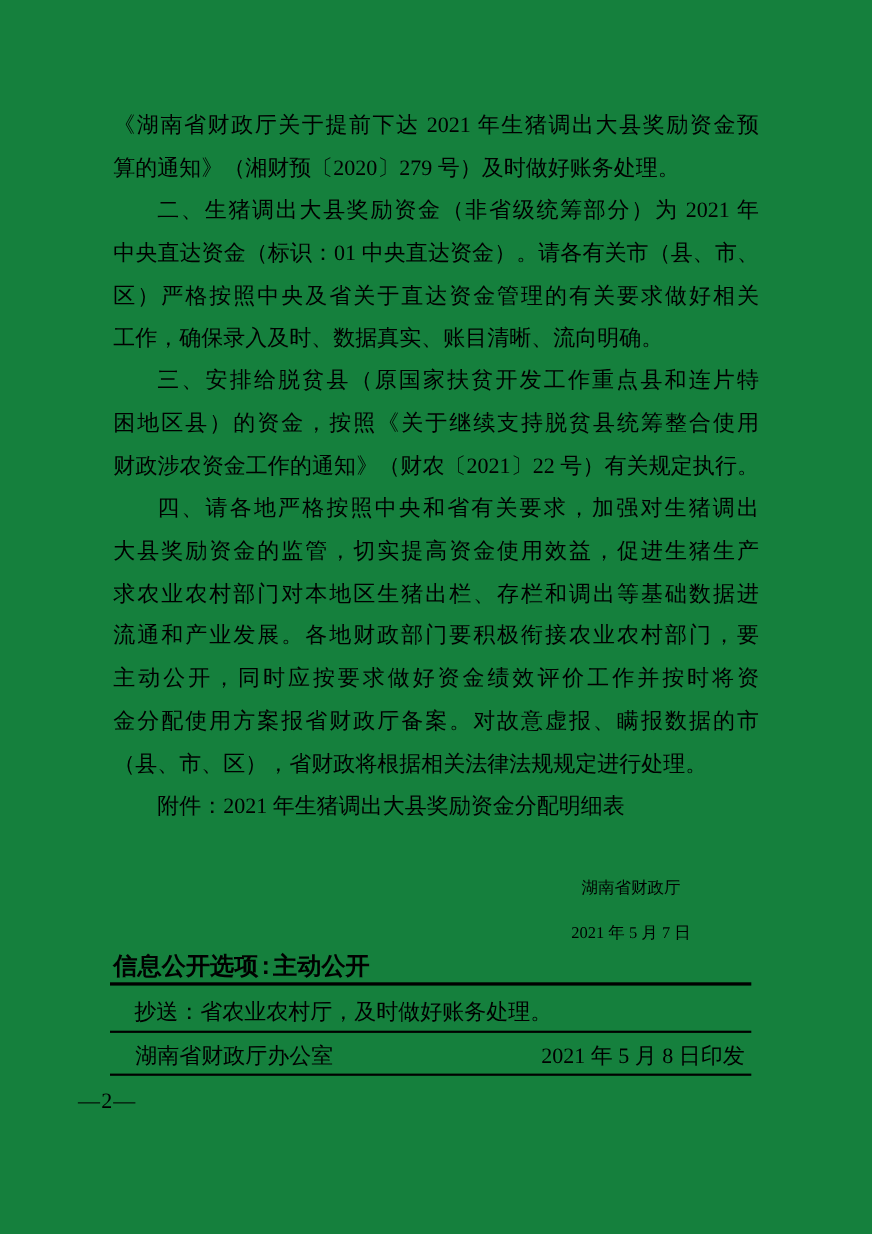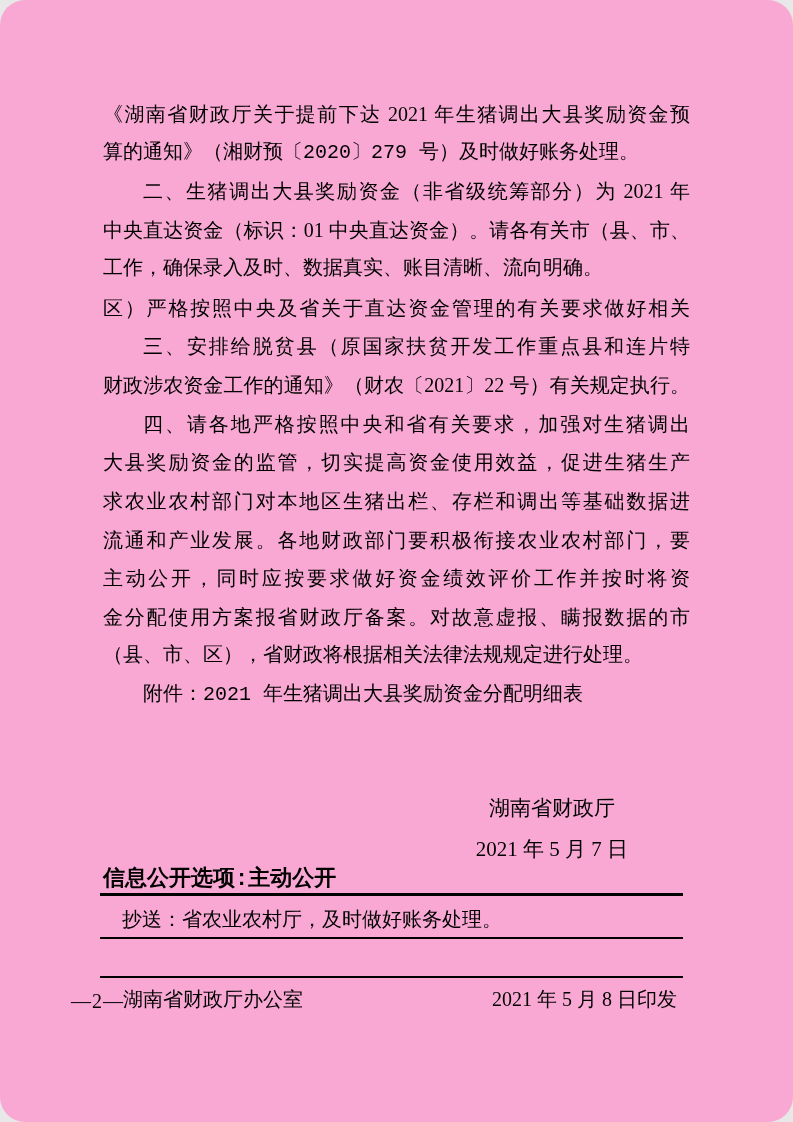--- a/index.html
+++ b/index.html
@@ -1,83 +1,82 @@
 <!DOCTYPE html>
 <html><head>
 <meta charset="utf-8">
 <style>
   html,body{margin:0;padding:0;background:#e8e8e8;}
   .page{
     position:relative;
     width:793px;height:1122px;
-    background:#f9a8d4;
+    background:#15803d;
     margin:0 auto;
     font-family:"Liberation Serif","DejaVu Serif",serif;
     color:#000;
     overflow:hidden;
-    border-radius:25px;
   }
   
   .content{
     position:absolute;
     left:103px;top:95px;width:587px;
     font-size:20px;line-height:38.7px;
     text-justify:inter-character;
   }
   .bline{min-height:38.7px;}
   .j{text-align:justify;text-align-last:justify;}
-  .lft{text-align:left;text-align-last:left;font-family:Liberation Mono, monospace;}
+  .lft{text-align:left;text-align-last:left;}
   .ind{text-indent:2em;}
   
   .signature{
     position:absolute;
     top:788px;right:165px;
     text-align:center;
-    font-size:21px;line-height:41px;
+    font-size:15px;line-height:41px;
   }
   
   .disclosure{
     position:absolute;left:103px;top:863px;
     font-family:Liberation Mono, monospace;
     font-weight:bold;font-size:22px;
   }
   .rule{position:absolute;left:100px;width:583px;background:#000;}
   .rule-1{top:893px;height:3px;}
   .rule-2{top:937px;height:2px;}
   .rule-3{top:976px;height:2px;}
   .cc-line{
     position:absolute;left:122px;top:906px;
     font-size:20px;
   }
   .issuer-row{
     position:absolute;left:103px;top:946px;width:578px;
     display:flex;justify-content:space-between;align-items:baseline;
     font-size:20px;
-    margin-top:40px;
   }
   .issuer-name{margin-left:20px;}
   .print-date{margin-right:4px;}
   .page-number{
     position:absolute;left:71px;top:990px;
     font-size:20px;letter-spacing:1px;
   }
 </style>
 </head>
 <body>
 
 <div class="page">
 
   <div class="content">
     <div class="bline j">《湖南省财政厅关于提前下达 2021 年生猪调出大县奖励资金预</div>
     <div class="bline lft">算的通知》（湘财预〔2020〕279 号）及时做好账务处理。</div>
     <div class="bline j ind">二、生猪调出大县奖励资金（非省级统筹部分）为 2021 年</div>
     <div class="bline j">中央直达资金（标识：01 中央直达资金）。请各有关市（县、市、</div>
+    <div class="bline j">区）严格按照中央及省关于直达资金管理的有关要求做好相关</div>
     <div class="bline lft">工作，确保录入及时、数据真实、账目清晰、流向明确。</div>
-    <div class="bline j">区）严格按照中央及省关于直达资金管理的有关要求做好相关</div>
     <div class="bline j ind">三、安排给脱贫县（原国家扶贫开发工作重点县和连片特</div>
+    <div class="bline j">困地区县）的资金，按照《关于继续支持脱贫县统筹整合使用</div>
     <div class="bline j">财政涉农资金工作的通知》（财农〔2021〕22 号）有关规定执行。</div>
     <div class="bline j ind">四、请各地严格按照中央和省有关要求，加强对生猪调出</div>
     <div class="bline j">大县奖励资金的监管，切实提高资金使用效益，促进生猪生产</div>
     <div class="bline j">求农业农村部门对本地区生猪出栏、存栏和调出等基础数据进</div>
     <div class="bline j">流通和产业发展。各地财政部门要积极衔接农业农村部门，要</div>
     <div class="bline j">主动公开，同时应按要求做好资金绩效评价工作并按时将资</div>
     <div class="bline j">金分配使用方案报省财政厅备案。对故意虚报、瞒报数据的市</div>
     <div class="bline lft">（县、市、区），省财政将根据相关法律法规规定进行处理。</div>
     <div class="bline lft ind">附件：2021 年生猪调出大县奖励资金分配明细表</div>
   </div>

